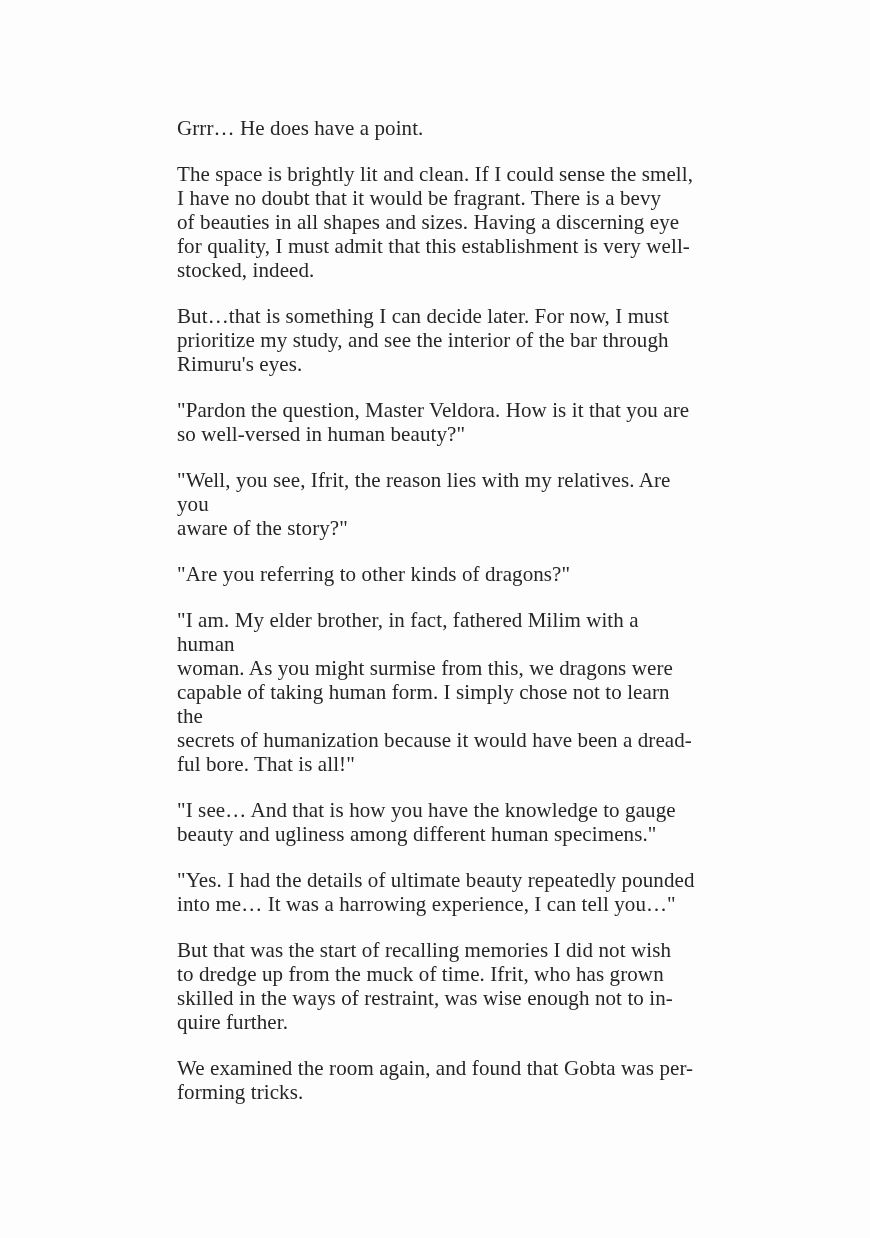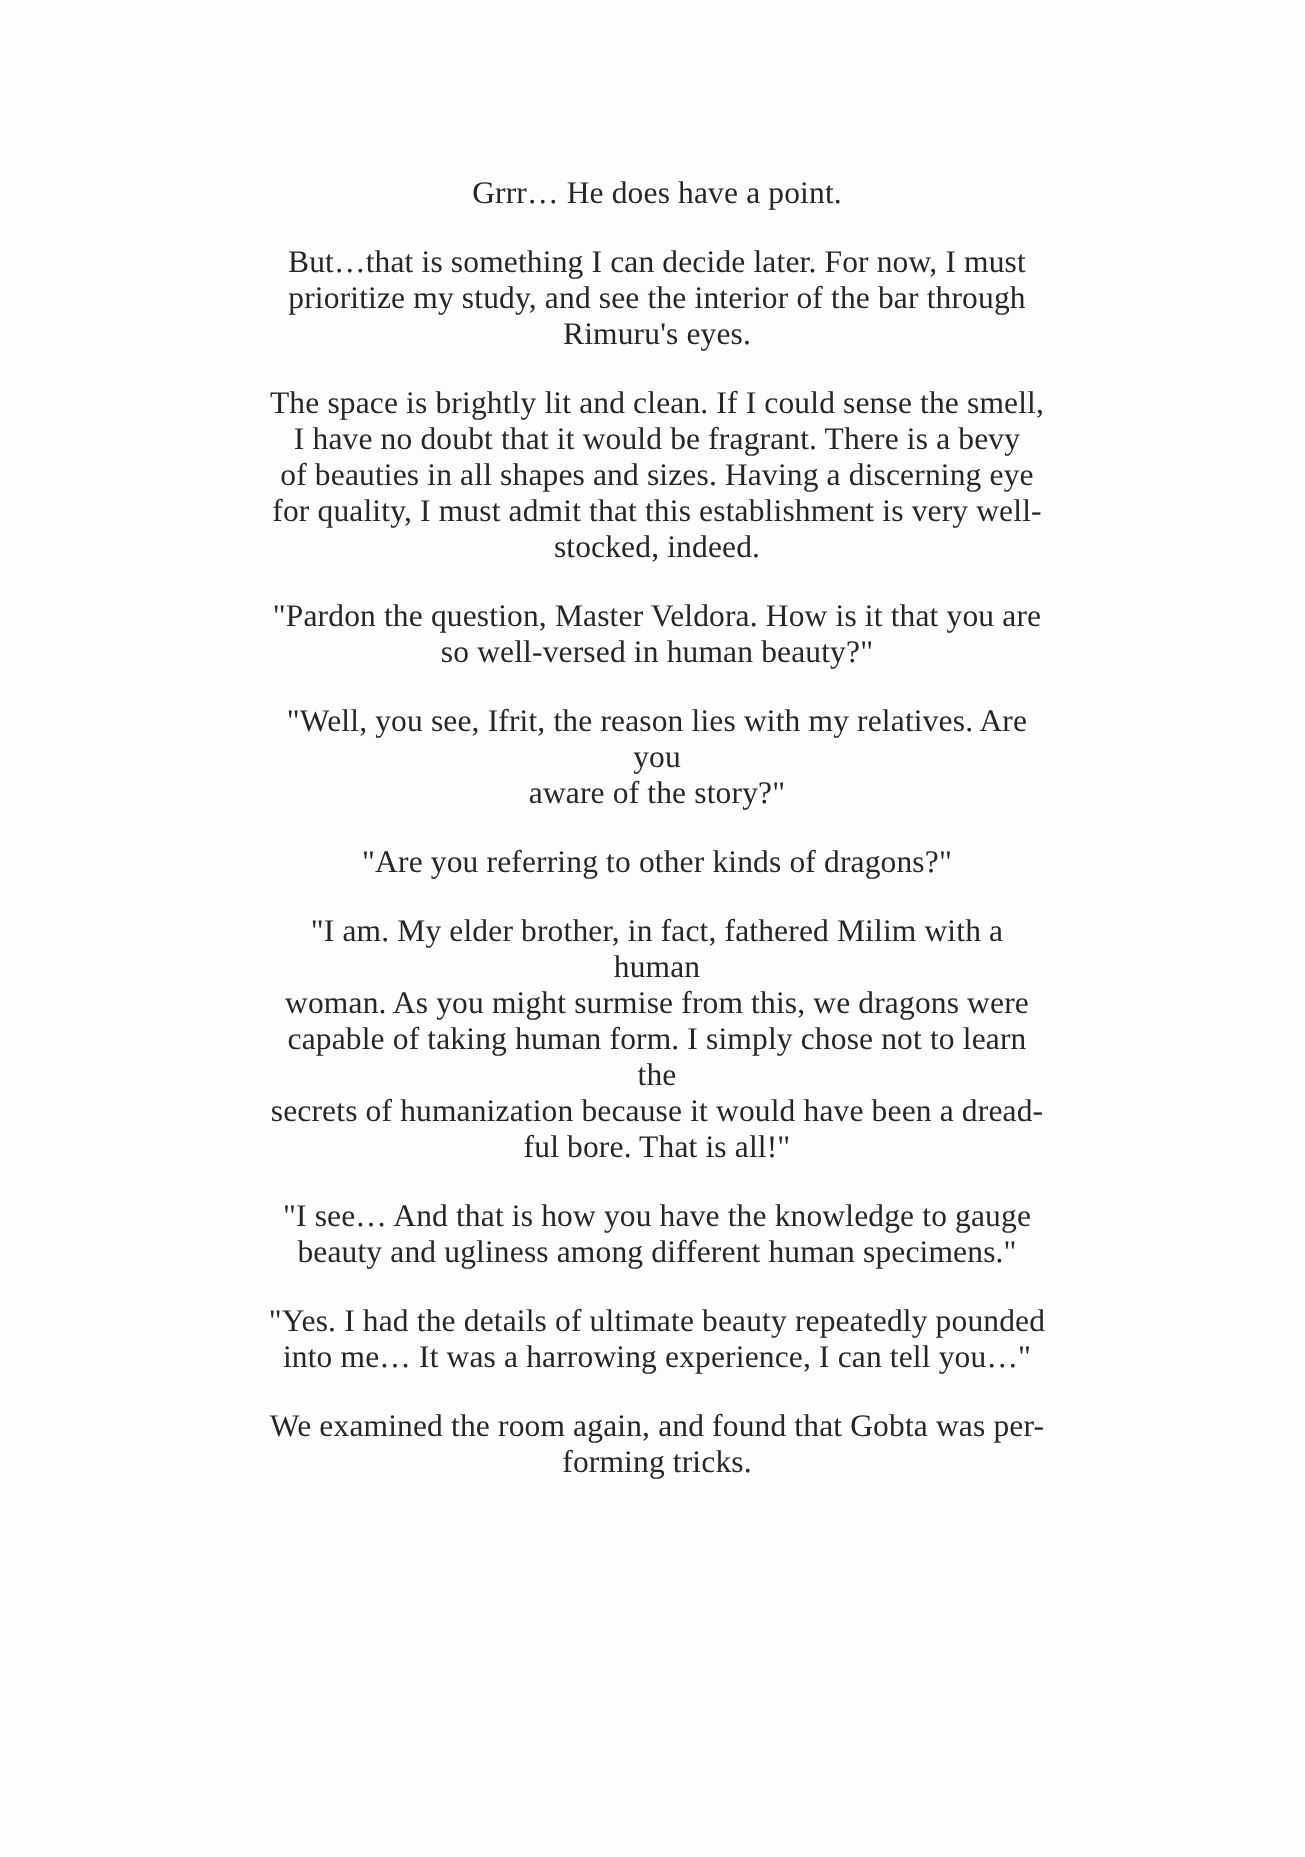--- a/index.html
+++ b/index.html
@@ -10,21 +10,20 @@
     width: 870px;
     height: 1238px;
     background: #fdfdfd;
     overflow: hidden;
   }
   .book-page {
     position: relative;
     width: 766px;
     height: 1238px;
     background: #fdfdfd;
-    text-align: center;
   }
   .text-block {
     position: absolute;
     left: 177px;
     top: 116px;
     width: 522px;
     font-family: "Liberation Serif", "DejaVu Serif", serif;
     font-size: 21px;
     line-height: 24px;
     color: #262626;
@@ -37,38 +36,42 @@
   .text-block p.para:last-child {
     margin-bottom: 0;
   }
 </style>
 </head>
 <body>
 
 <div class="book-page">
   <div class="text-block">
     <p class="para">Grrr… He does have a point.</p>
-    <p class="para">But…that is something I can decide later. For now, I must
-prioritize my study, and see the interior of the bar through
-Rimuru's eyes.</p>
     <p class="para">The space is brightly lit and clean. If I could sense the smell,
 I have no doubt that it would be fragrant. There is a bevy
 of beauties in all shapes and sizes. Having a discerning eye
 for quality, I must admit that this establishment is very well-
 stocked, indeed.</p>
+    <p class="para">But…that is something I can decide later. For now, I must
+prioritize my study, and see the interior of the bar through
+Rimuru's eyes.</p>
     <p class="para">"Pardon the question, Master Veldora. How is it that you are
 so well-versed in human beauty?"</p>
     <p class="para">"Well, you see, Ifrit, the reason lies with my relatives. Are you
 aware of the story?"</p>
     <p class="para">"Are you referring to other kinds of dragons?"</p>
     <p class="para">"I am. My elder brother, in fact, fathered Milim with a human
 woman. As you might surmise from this, we dragons were
 capable of taking human form. I simply chose not to learn the
 secrets of humanization because it would have been a dread-
 ful bore. That is all!"</p>
     <p class="para">"I see… And that is how you have the knowledge to gauge
 beauty and ugliness among different human specimens."</p>
     <p class="para">"Yes. I had the details of ultimate beauty repeatedly pounded
 into me… It was a harrowing experience, I can tell you…"</p>
+    <p class="para">But that was the start of recalling memories I did not wish
+to dredge up from the muck of time. Ifrit, who has grown
+skilled in the ways of restraint, was wise enough not to in-
+quire further.</p>
     <p class="para">We examined the room again, and found that Gobta was per-
 forming tricks.</p>
   </div>
 </div>
 
 </body></html>

